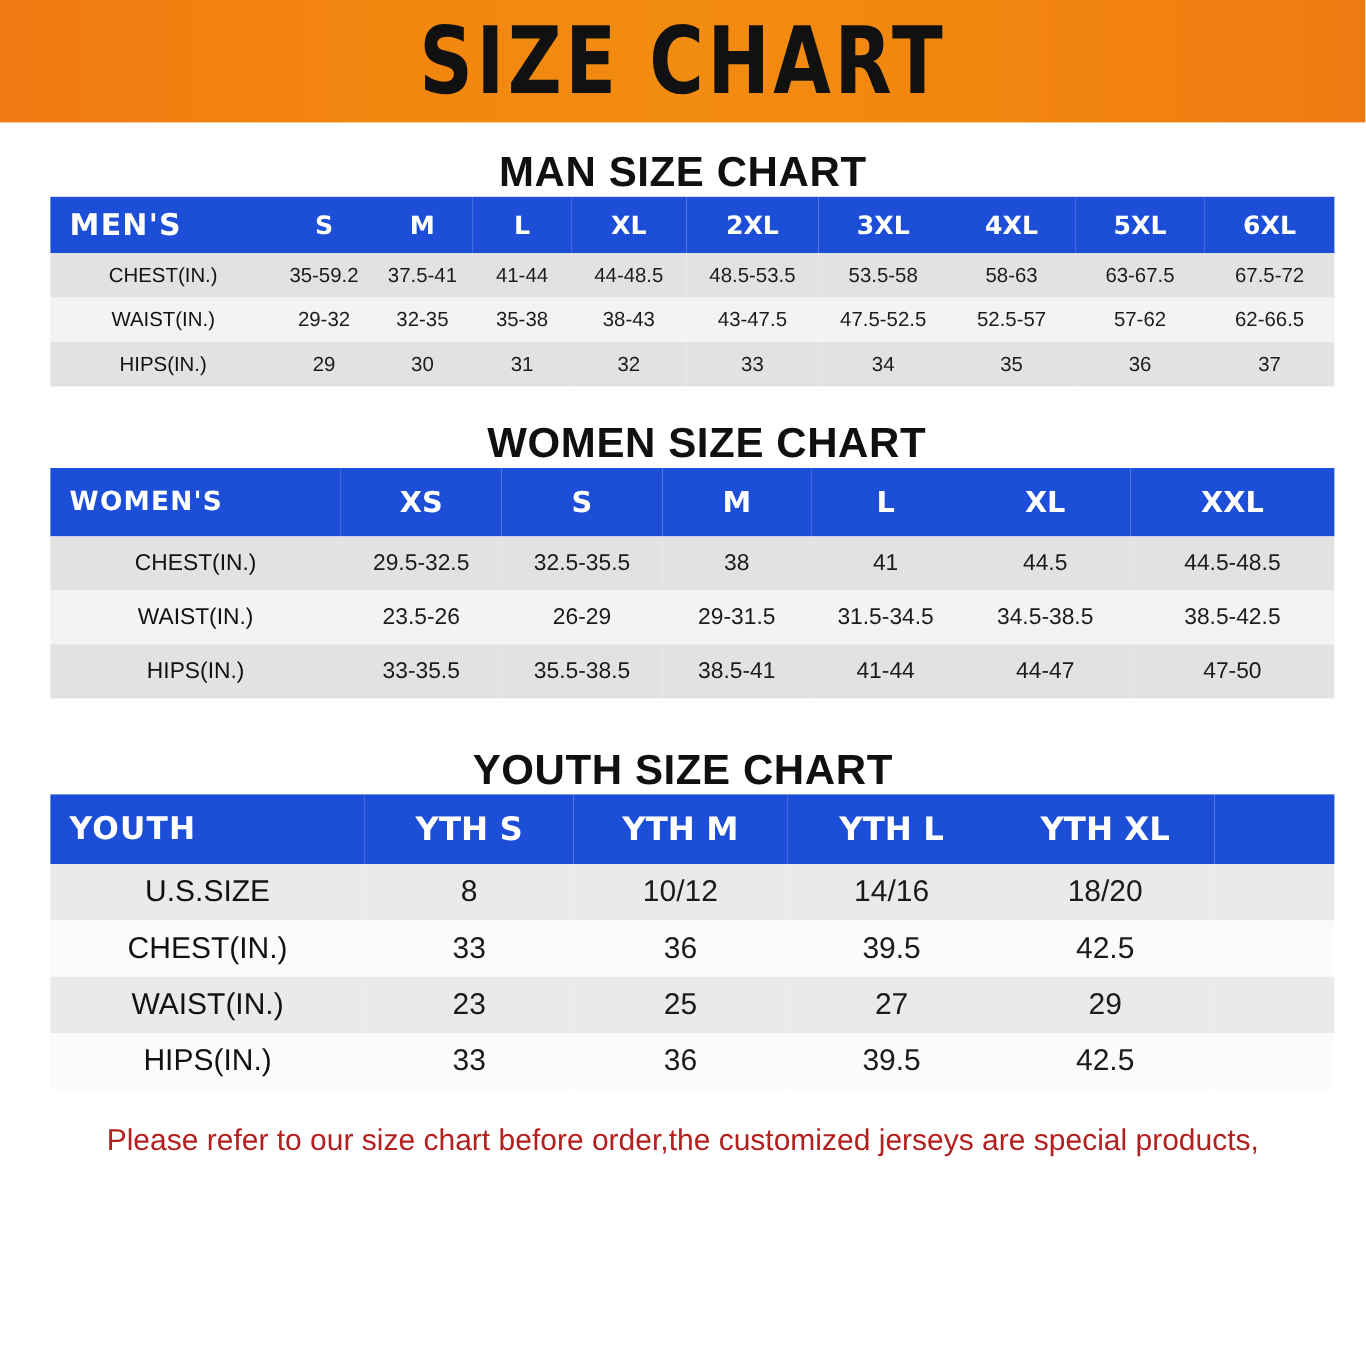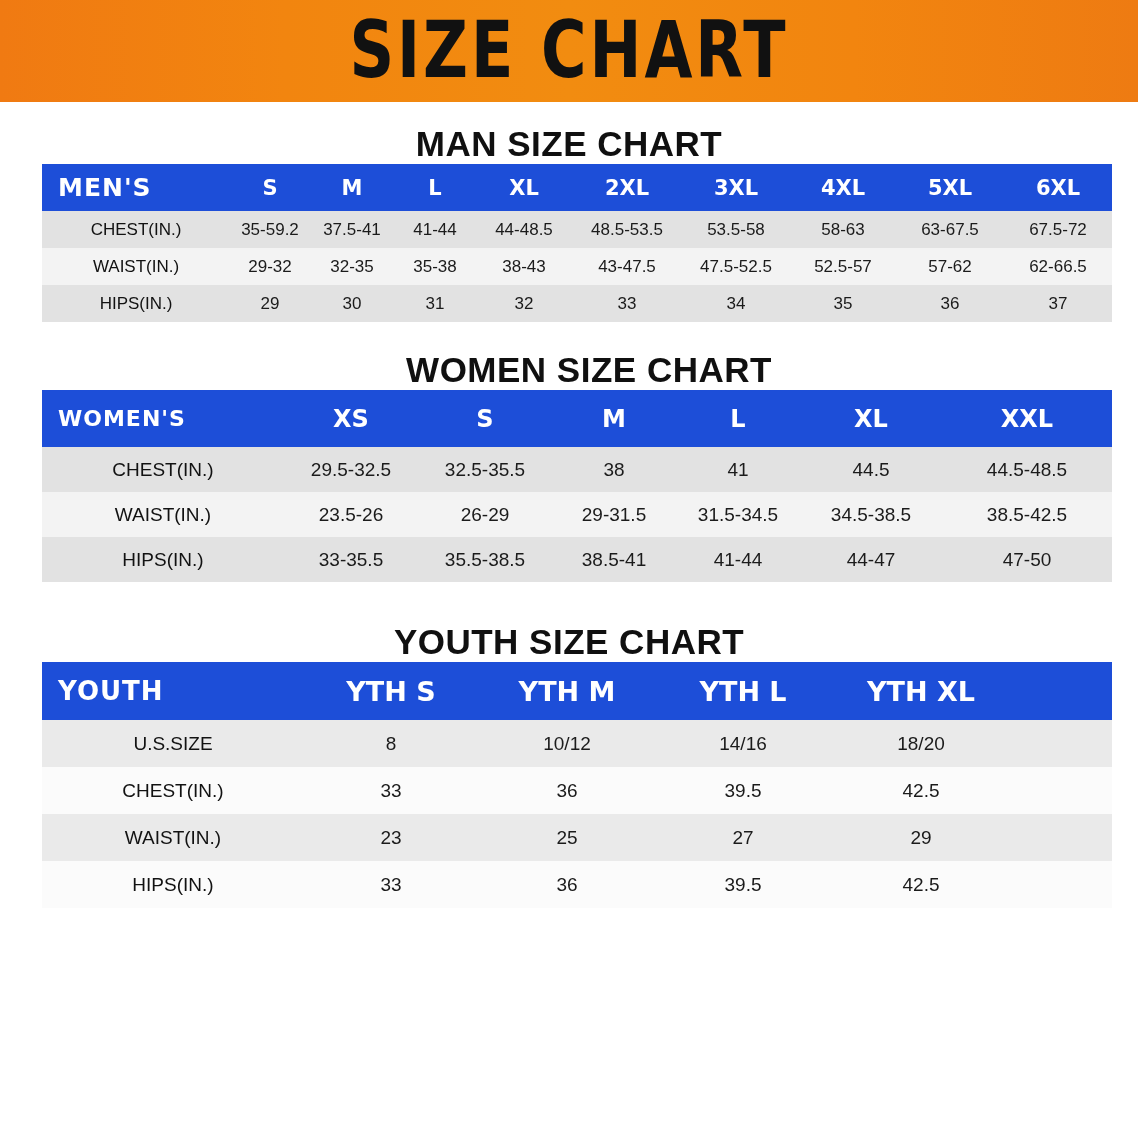--- a/index.html
+++ b/index.html
@@ -88,21 +88,21 @@
   #men-table tbody td.label-col { font-size: 17px; }
 
   
   #women-table thead th { height: 57px; font-size: 24px; }
   #women-table thead th.label-col { font-size: 22px; }
   #women-table tbody td { height: 43px; font-size: 19px; }
 
   
   #youth-table thead th { height: 58px; font-size: 27px; }
   #youth-table thead th.label-col { font-size: 26px; }
-  #youth-table tbody td { height: 45px; font-size: 19px; margin-top: 32px; }
+  #youth-table tbody td { height: 45px; font-size: 25px; margin-top: 32px; }
   #youth-table tbody tr.odd  { background: #eaeaea; }
   #youth-table tbody tr.even { background: #fbfbfb; }
 
   
   .note {
     margin: 26px 40px 0 40px;
     color: #b32020;
     font-family: "Liberation Sans", sans-serif;
     font-size: 25px;
     line-height: 1.28;
@@ -268,13 +268,14 @@
         <td>36</td>
         <td>39.5</td>
         <td>42.5</td>
         <td></td>
       </tr>
     </tbody>
   </table>
 </div>
 
 <div class="note">
+  <span class="line">Please refer to our size chart before order,the customized jerseys are special products,</span>
 </div>
 
 </body></html>

